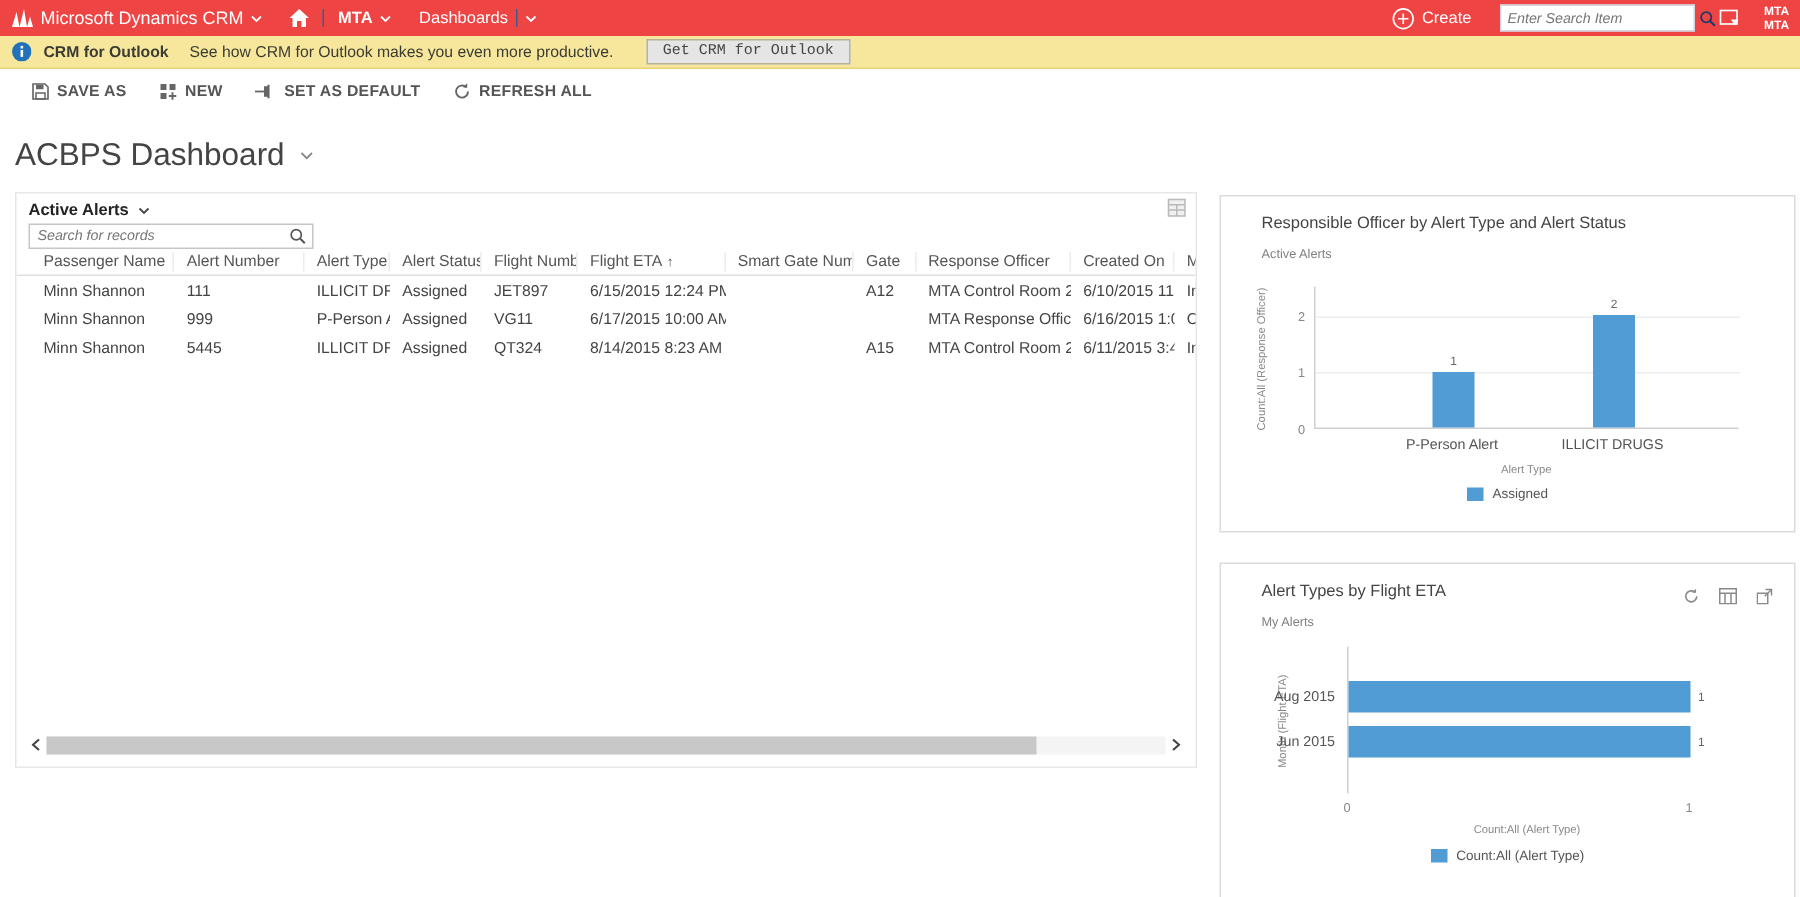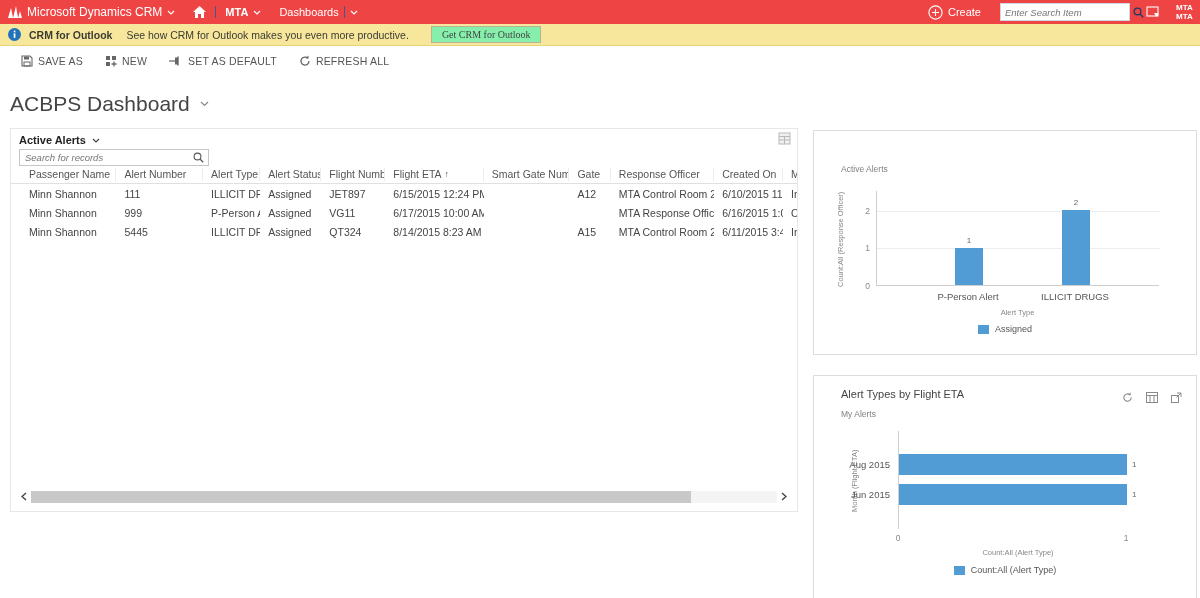--- a/index.html
+++ b/index.html
@@ -21,26 +21,26 @@
   .nav-search input { flex:1; border:0; outline:none; font-size:9.5px; font-style:italic;
     color:#666; padding:0 4px; font-family:"Liberation Sans", sans-serif; background:transparent; }
   .user-stack { font-size:8px; font-weight:bold; line-height:9px; padding:0 4px 0 10px;
     overflow:hidden; width:34px; }
 
   
   .ybar { position:absolute; left:0; top:24px; width:1200px; height:22px; background:#f7e79c;
     display:flex; align-items:center; font-size:10.5px; color:#3b3b33; border-bottom:1px solid #e8d478; }
   .ybar .ttl { font-weight:bold; margin:0 14px 0 8px; }
   .ybar .msg { margin-right:22px; }
-  .ybtn { background:#86efac; border:1px solid #b9b294; font-size:10px; color:#444;
-    padding:2px 10px; cursor:pointer; font-family:Liberation Serif, serif;text-align:right; }
+  .ybtn { background:#e5e5e5; border:1px solid #b9b294; font-size:10px; color:#444;
+    padding:2px 10px; cursor:pointer; font-family:Liberation Mono, monospace;text-align:right; }
 
   
   .toolbar { position:absolute; left:0; top:46px; width:1200px; height:30px; background:#fff;
-    display:flex; align-items:center; padding-left:10px; }
+    display:flex; align-items:center; padding-left:10px;font-weight:bold; }
   .tbtn { display:flex; align-items:center; gap:5px; font-size:10.5px; color:#555;
     padding:0 11px; height:100%; cursor:pointer; letter-spacing:.2px; }
 
   
   .page-title { position:absolute; left:10px; top:92px; font-size:21px; color:#444;
     display:flex; align-items:center; gap:10px; }
 
   
   .list-panel { position:absolute; left:10px; top:128px; width:788px; height:384px;
     border:1px solid #e7e7e7; background:#fff; }
@@ -368,20 +368,21 @@
     </div>
     <span class="scroll-arrow">
       <svg width="6" height="9" viewBox="0 0 6 9">
           <polyline points="1,1 5,4.5 1,8" fill="none" stroke="#444" stroke-width="1.4"></polyline>
         </svg>
     </span>
   </div>
 </div>
 
 <div class="chart-panel" id="chart1">
+  <div class="ch-title">Responsible Officer by Alert Type and Alert Status</div>
   <div class="ch-sub">Active Alerts</div>
   <div class="c1-ylabel">Count:All (Response Officer)</div>
 
   <div class="c1-plot">
     <div class="gridline" style="top:20px;"></div>
     <div class="gridline" style="top:57px;"></div>
     <div class="bar-v" style="left: 78px; height: 37.5px;"></div>
     <div class="bar-v" style="left: 185px; height: 75px;"></div>
     <div class="bar-label" style="left:78px; top:45px;">1</div>
     <div class="bar-label" style="left:185px; top:7px;">2</div>

